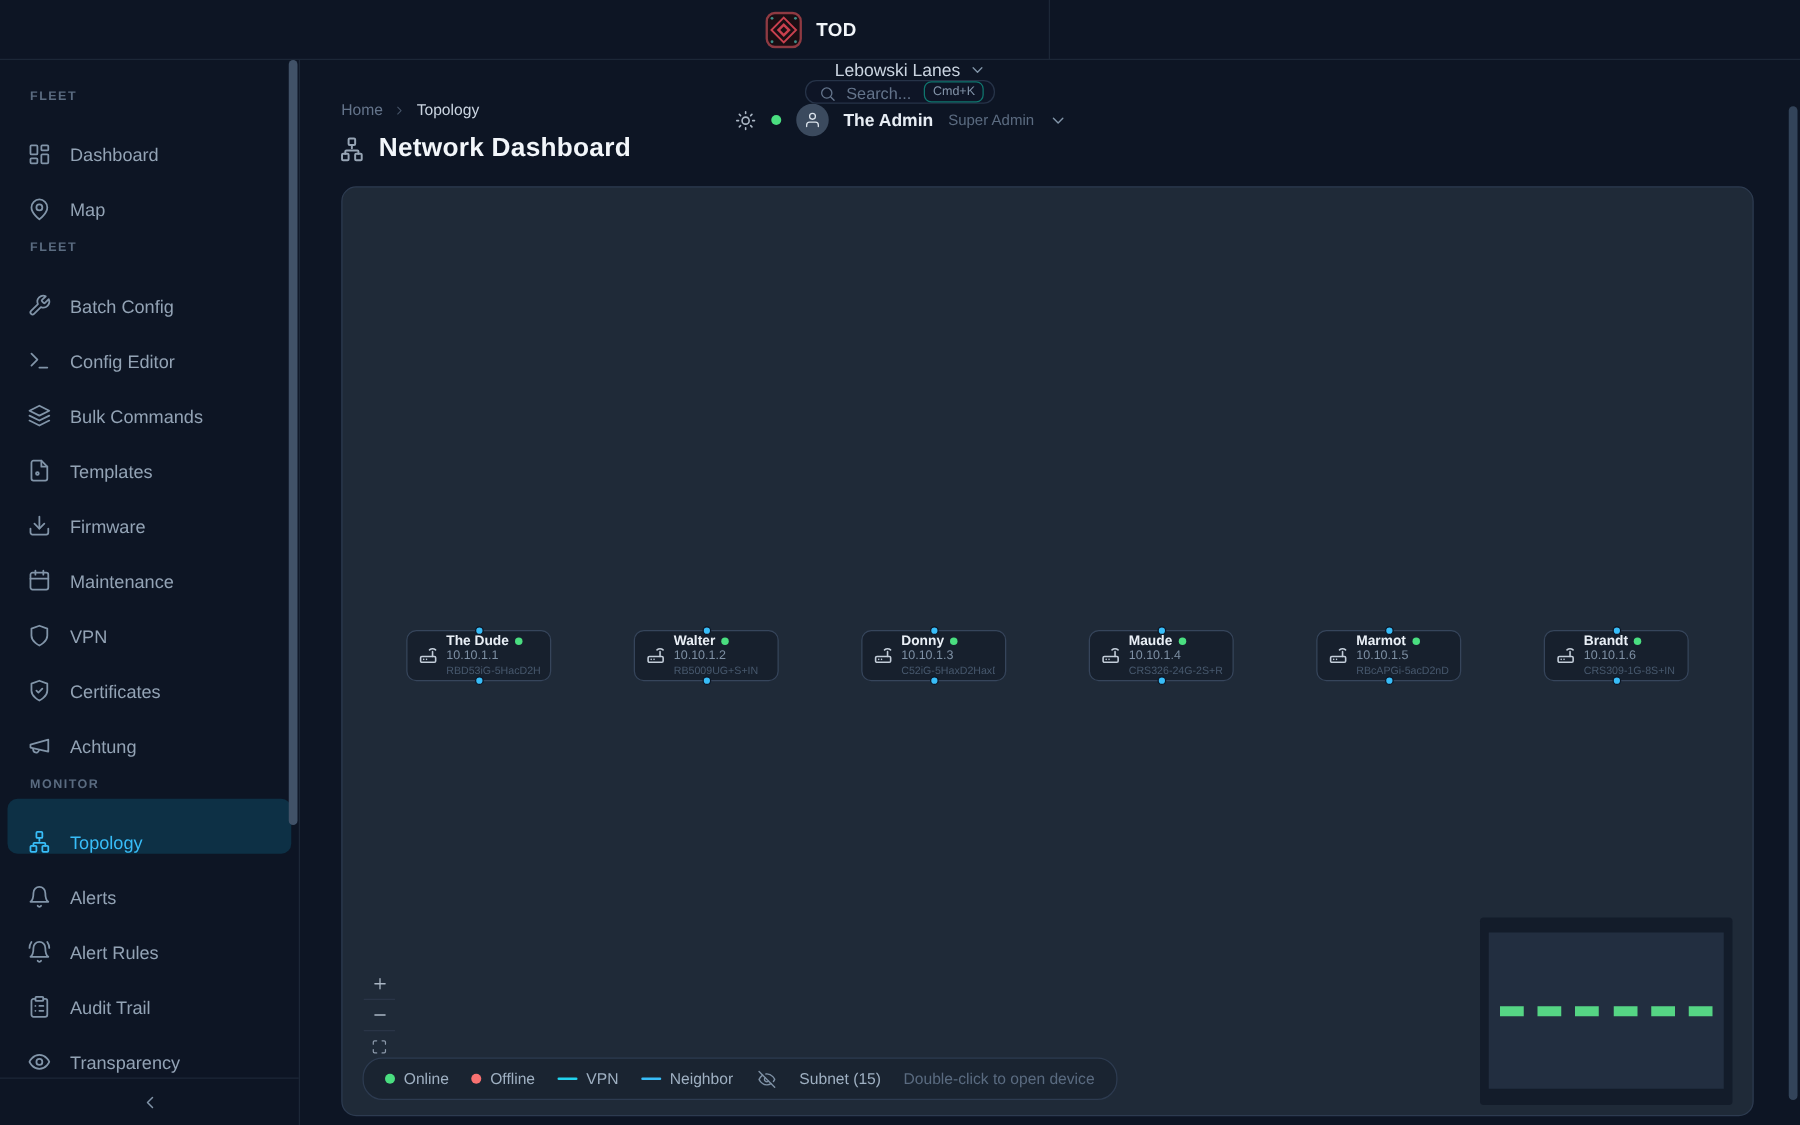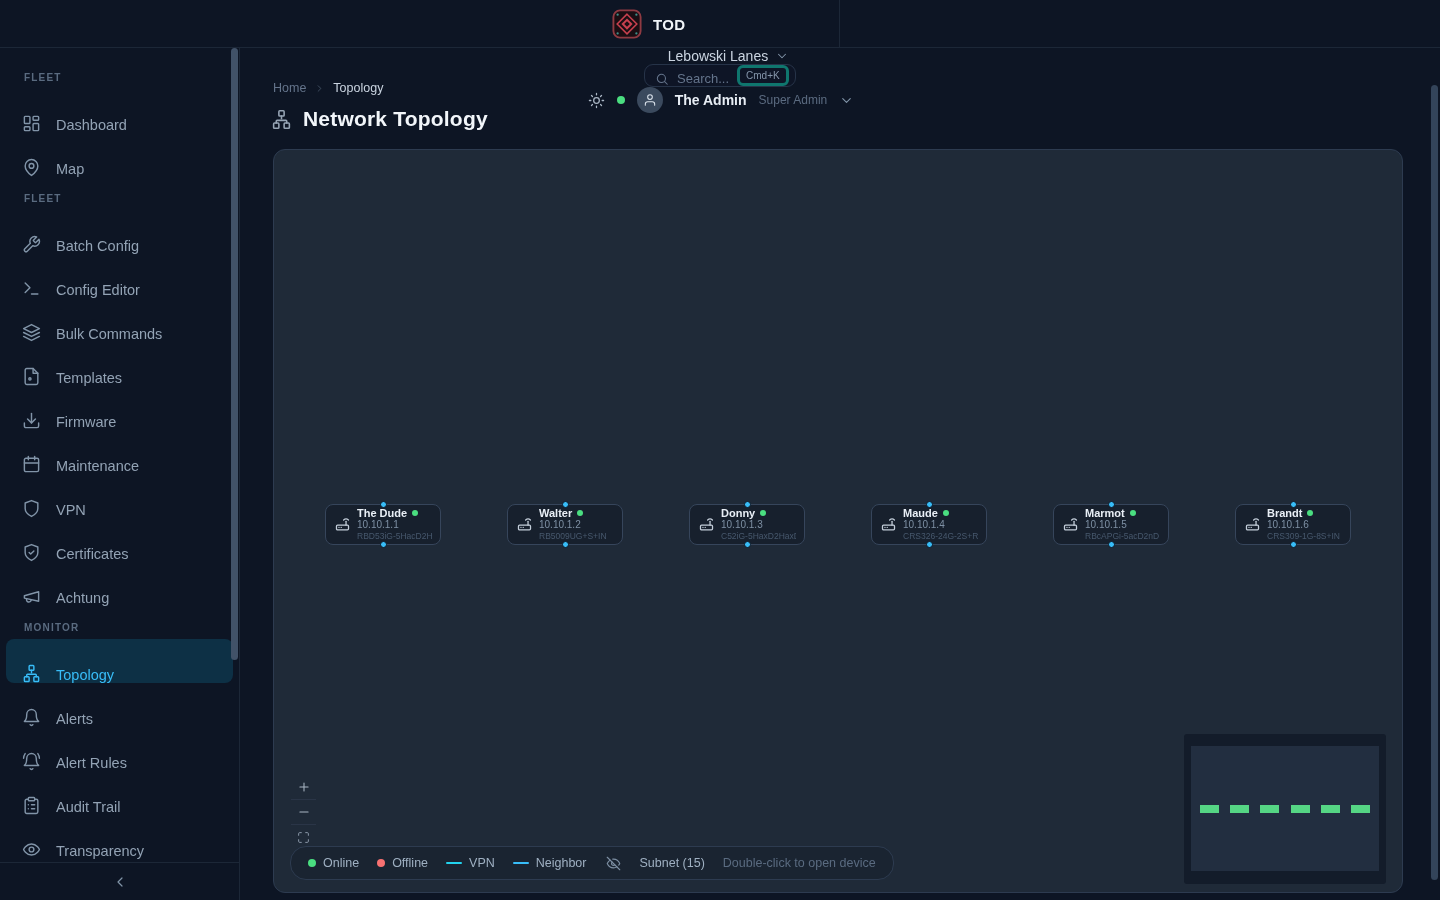--- a/index.html
+++ b/index.html
@@ -14,21 +14,21 @@
     border-bottom:1px solid #1c2737; background:#0d1524; z-index:5;flex-direction:column; }
   .logo-block { width:240px; height:48px; display:flex; align-items:center; gap:11px; padding-left:12px;
     border-right:1px solid #1c2737; flex:0 0 auto; }
   .app-name { font-size:15px; font-weight:bold; color:#f1f5f9; letter-spacing:.3px; }
   .workspace { display:flex; align-items:center; gap:7px; padding-left:17px; color:#cbd5e1; font-size:14px; cursor:pointer; }
   .workspace .icon { color:#8194a8; }
   .topbar-spacer { flex:1; }
   .search-box { display:flex; align-items:flex-end; gap:8px; width:152px; height:32px; padding:0 8px 0 10px;
     border:1px solid #263348; border-radius:9px; background:rgba(15,23,42,.45); color:#64748b; }
   .search-box .ph { font-size:13px; flex:1; }
-  .kbd { font-size:10px; color:#8596ab; border:3px solid #0f766e; border-radius:6px; padding:2px 6px; white-space:nowrap; }
+  .kbd { font-size:10px; color:#8596ab; border:1px solid #0f766e; border-radius:6px; padding:2px 6px; white-space:nowrap; }
   .tb-right { display:flex; align-items:center; gap:12px; padding:0 16px 0 18px; }
   .theme-btn { color:#aab6c4; cursor:pointer; }
   .status-dot { width:8px; height:8px; border-radius:50%; background:#4ade80; }
   .avatar { width:26px; height:26px; border-radius:50%; background:#3b4a5e; color:#dbe3ec;
     display:flex; align-items:center; justify-content:center; }
   .user-name { font-size:14px; color:#e7edf4; font-weight:bold; }
   .user-role { font-size:12px; color:#5b6b80; }
   .tb-right .chev { color:#8194a8; cursor:pointer; }
 
   
@@ -352,21 +352,21 @@
     <div class="page-title-row">
       <span class="icon">
           <svg width="21" height="21" viewBox="0 0 24 24" fill="none" stroke="currentColor" stroke-width="1.8" stroke-linecap="round" stroke-linejoin="round">
             <rect x="9" y="2" width="6" height="6" rx="1"></rect>
             <rect x="3" y="16" width="6" height="6" rx="1"></rect>
             <rect x="15" y="16" width="6" height="6" rx="1"></rect>
             <path d="M12 8v3"></path>
             <path d="M6 16v-2a1 1 0 0 1 1-1h10a1 1 0 0 1 1 1v2"></path>
           </svg>
         </span>
-      <h1 class="page-title">Network Topology</h1>
+      <h1 class="page-title">Network Dashboard</h1>
     </div>
 
     <section class="canvas">
       <div id="nodes-layer">
           <div class="node" style="left: 51px; top: 354px;">
             <span class="handle top" style="background:#38bdf8"></span>
             <span class="icon">
               <svg width="17" height="17" viewBox="0 0 24 24" fill="none" stroke="currentColor" stroke-width="1.8" stroke-linecap="round" stroke-linejoin="round">
                 <rect x="3.5" y="13" width="17" height="6.5" rx="1.5"></rect>
                 <path d="M7 16.2h.01"></path>

